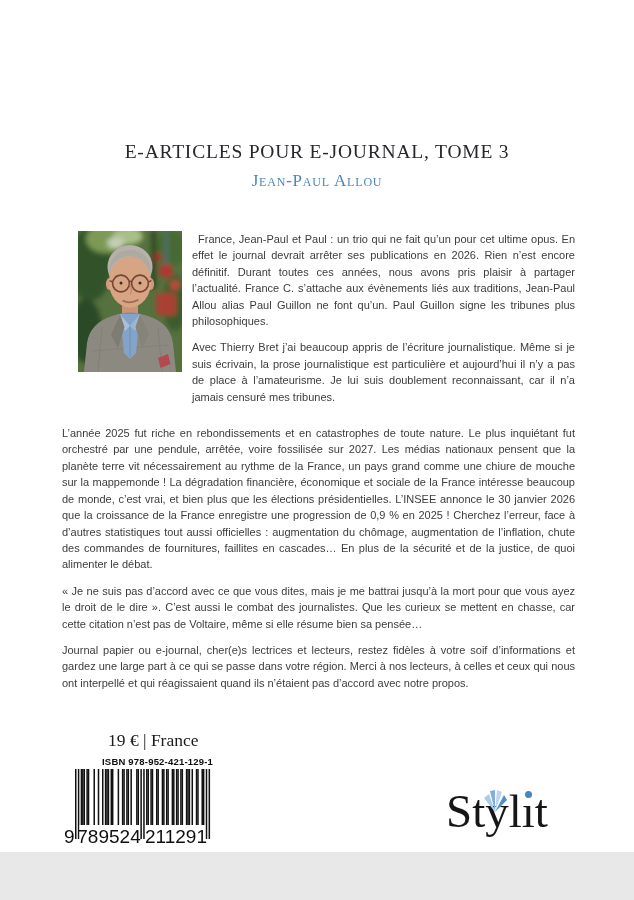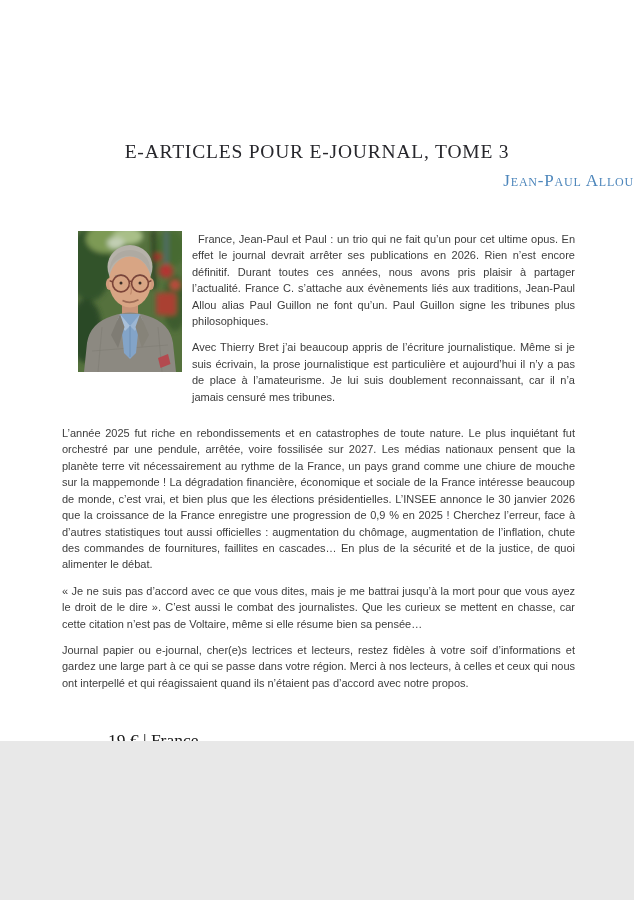--- a/index.html
+++ b/index.html
@@ -1,21 +1,21 @@
 <!DOCTYPE html>
 <html><head>
 <meta charset="utf-8">
 <style>
   html,body{margin:0;padding:0;background:#e8e8e8;}
-  .page{position:relative;width:634px;height:741px;margin:0 auto;background:#ffffff;
+  .page{position:relative;width:634px;height:852px;margin:0 auto;background:#ffffff;
         font-family:"Liberation Sans",sans-serif;overflow:hidden;}
   .book-title{margin:0;padding-top:141px;text-align:center;
         font-family:"Liberation Serif",serif;font-weight:500;font-size:19.5px;
         letter-spacing:0.8px;color:#27272c;}
-  .book-author{margin-top:8px;text-align:right;font-family:"Liberation Serif",serif;
+  .book-author{margin-top:8px;text-align:center;font-family:"Liberation Serif",serif;
         font-variant:small-caps;font-size:17px;letter-spacing:0.8px;color:#4d86bb;}
   .content{margin:40px 59px 0 62px;}
   .bio-row{display:flex;gap:10px;align-items:flex-start;margin-bottom:10px;margin-left:16px;}
   .photo-frame{flex:0 0 auto;width:104px;height:141px;overflow:hidden;}
   .photo-frame svg{display:block;}
   .bio-text{flex:1;min-width:0;}
   p.body{margin:0 0 10px;font-size:11px;line-height:16.4px;text-align:justify;
         color:#3c3c3c;}
   p.first-indent{text-indent:6px;}
   .price{position:absolute;left:108px;top:730px;font-family:"Liberation Serif",serif;

